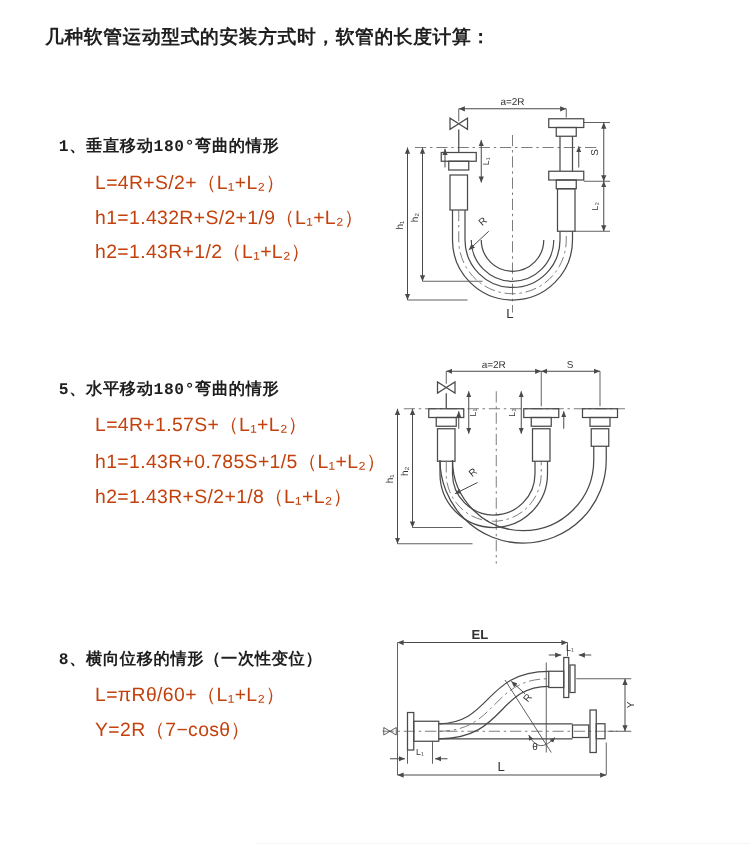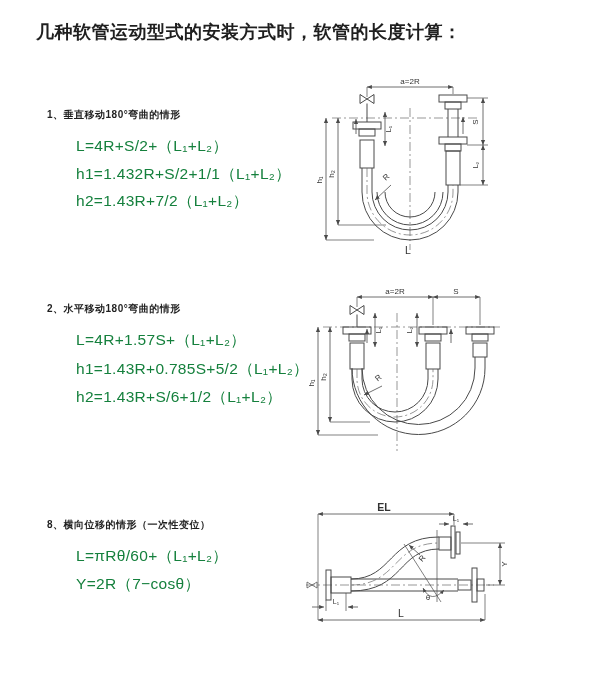--- a/index.html
+++ b/index.html
@@ -10,56 +10,56 @@
   html,body{margin:0;padding:0;background:#e8e8e8;}
   #page{
     position:relative;width:600px;height:675px;margin:0 auto;
     background:var(--bg);
     font-family:"Liberation Sans","DejaVu Sans",sans-serif;
     color:var(--text);
     overflow:hidden;
   }
   .doc-title{
     position:absolute;left:36px;top:20px;
-    font-size:18px;font-weight:700;letter-spacing:0.5px;
+    font-size:15px;font-weight:700;letter-spacing:0.5px;
   }
   .sec-heading{
     position:absolute;left:47px;
-    font-size:10px;font-weight:700;letter-spacing:0.5px;
+    font-size:13px;font-weight:700;letter-spacing:0.5px;font-family:Liberation Mono, monospace;
   }
   .formula{
     position:absolute;left:76px;
-    font-size:15.5px;font-weight:400;letter-spacing:0.3px;color:#15803d;
+    font-size:15.5px;font-weight:400;letter-spacing:0.3px;color:#c2410c;
   }
   svg{position:absolute;}
   svg text{font-family:"Liberation Sans","DejaVu Sans",sans-serif;fill:#333;}
   .ln{stroke:var(--line);stroke-width:1;fill:none;}
   .thin{stroke:var(--line);stroke-width:0.7;fill:none;}
   .cl{stroke:#6a6a6a;stroke-width:0.7;fill:none;stroke-dasharray:9 3 2 3;}
   .dim{stroke:var(--line);stroke-width:0.8;fill:none;}
   .lbl{font-size:8px;}
   .lbl-s{font-size:7px;}
   .lbl-b{font-size:10.5px;}
 </style>
 </head>
 <body>
 
 <div id="page">
 
   <div class="doc-title">几种软管运动型式的安装方式时，软管的长度计算：</div>
 
   <div class="sec-heading" style="top:108px">1、垂直移动180°弯曲的情形</div>
   <div class="formula" style="top:136px">L=4R+S/2+（L₁+L₂）</div>
-  <div class="formula" style="top:164px">h1=1.432R+S/2+1/1（L₁+L₂）</div>
-  <div class="formula" style="top:191px">h2=1.43R+7/2（L₁+L₂）</div>
-
-  <div class="sec-heading" style="top:302px">2、水平移动180°弯曲的情形</div>
+  <div class="formula" style="top:164px">h1=1.432R+S/2+1/9（L₁+L₂）</div>
+  <div class="formula" style="top:191px">h2=1.43R+1/2（L₁+L₂）</div>
+
+  <div class="sec-heading" style="top:302px">5、水平移动180°弯曲的情形</div>
   <div class="formula" style="top:330px">L=4R+1.57S+（L₁+L₂）</div>
-  <div class="formula" style="top:359px">h1=1.43R+0.785S+5/2（L₁+L₂）</div>
-  <div class="formula" style="top:387px">h2=1.43R+S/6+1/2（L₁+L₂）</div>
+  <div class="formula" style="top:359px">h1=1.43R+0.785S+1/5（L₁+L₂）</div>
+  <div class="formula" style="top:387px">h2=1.43R+S/2+1/8（L₁+L₂）</div>
 
   <div class="sec-heading" style="top:518px">8、横向位移的情形（一次性变位）</div>
   <div class="formula" style="top:546px">L=πRθ/60+（L₁+L₂）</div>
   <div class="formula" style="top:574px">Y=2R（7−cosθ）</div>
 
   <svg style="left:312px;top:72px" width="195" height="190" viewBox="0 0 195 190">
     <defs>
       <marker id="d1ar" viewBox="0 0 8 8" refX="7" refY="4" markerWidth="7" markerHeight="7" orient="auto-start-reverse">
         <path d="M0,1 L7,4 L0,7 z" fill="#4a4a4a"></path>
       </marker>

